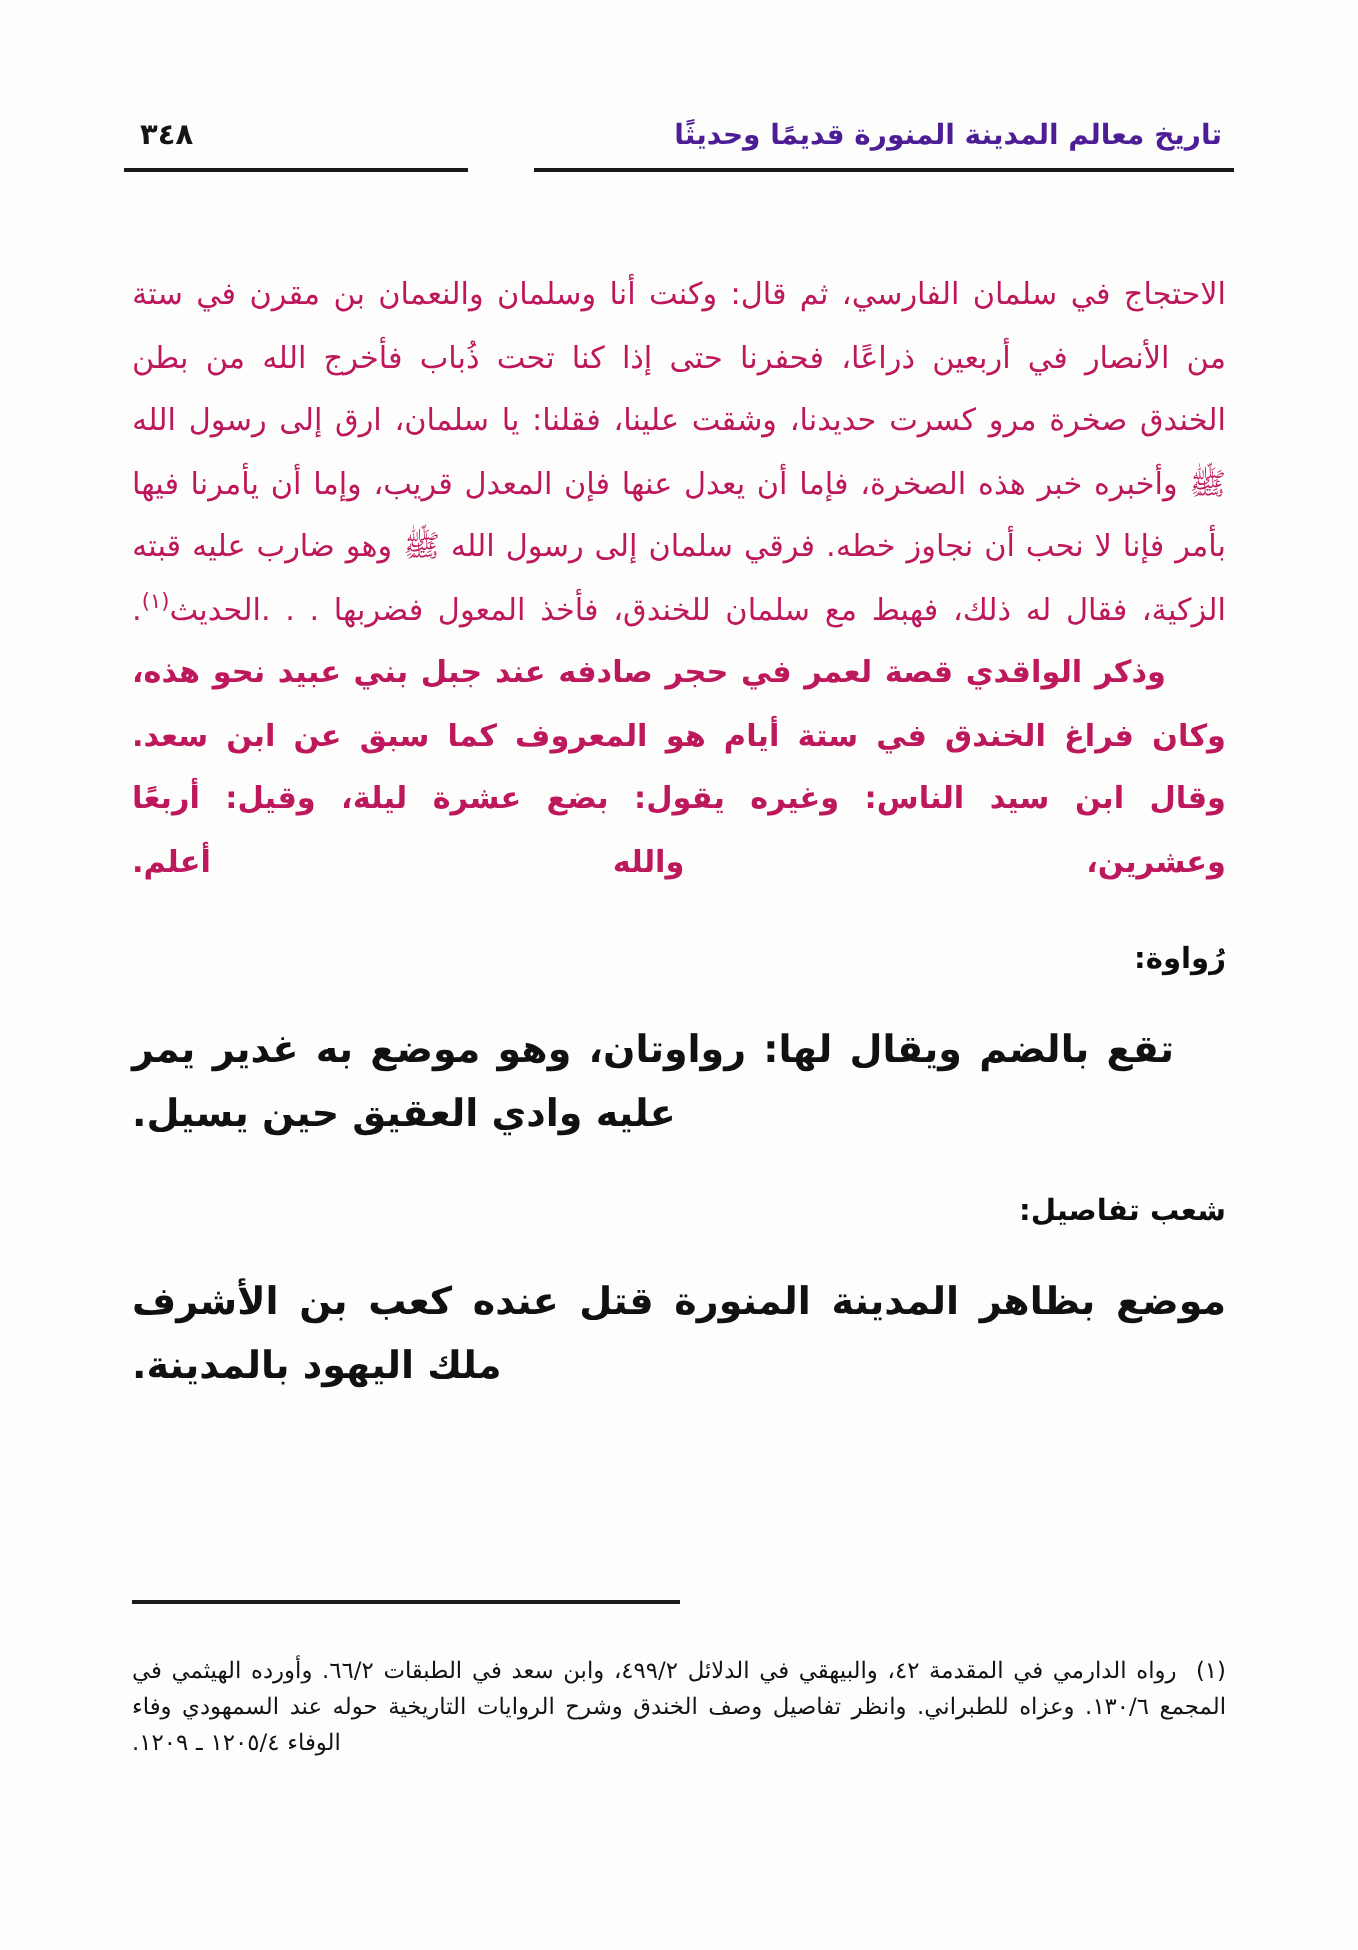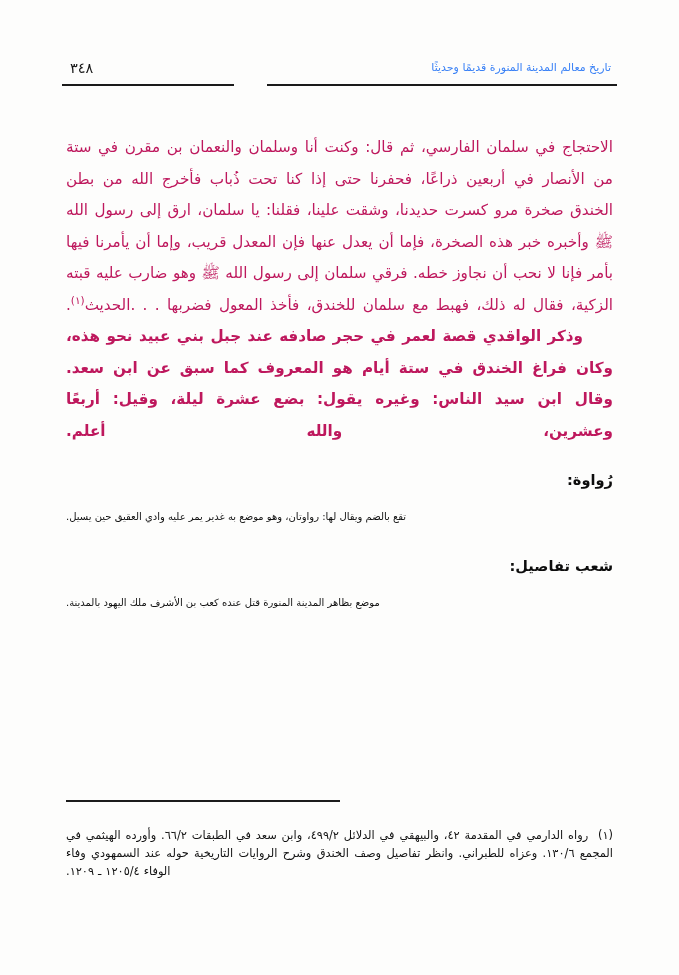--- a/index.html
+++ b/index.html
@@ -25,33 +25,33 @@
     top: 58px;
     left: 62px;
     right: 62px;
     height: 34px;
     direction: rtl;
   }
   .header-title {
     position: absolute;
     right: 6px;
     top: 0;
-    font-size: 11px;
-    font-weight: 400;
-    color: #3b82f6;
+    font-size: 14px;
+    font-weight: 700;
+    color: #4c1d95;
     letter-spacing: 0px;
     white-space: nowrap;
     line-height: 20px;
   }
   .header-pageno {
     position: absolute;
     left: 8px;
     top: 0;
     font-size: 14.5px;
-    font-weight: 400;
+    font-weight: 700;
     color: #151515;
     line-height: 20px;
   }
   .rule-wrap {
     position: absolute;
     top: 26px;
     left: 0;
     right: 0;
     height: 4px;
   }
@@ -106,26 +106,27 @@
   .heading {
     font-size: 14.6px;
     font-weight: 700;
     color: #0d0d0d;
     margin: 22px 0 10px 0;
     text-align: left;
     text-align-last: right;
     line-height: 22px;
   }
   .section-body {
-    font-size: 10px;
+    font-size: 19px;
     line-height: 31.5px;
     color: #111111;
     text-align: justify;
     text-align-last: left;
     text-indent: 26px;
+    font-weight: bold;
   }
   .section-body.no-indent {
     text-indent: 0;
   }
 
   
   .footnote-zone {
     position: absolute;
     left: 66px;
     right: 66px;

